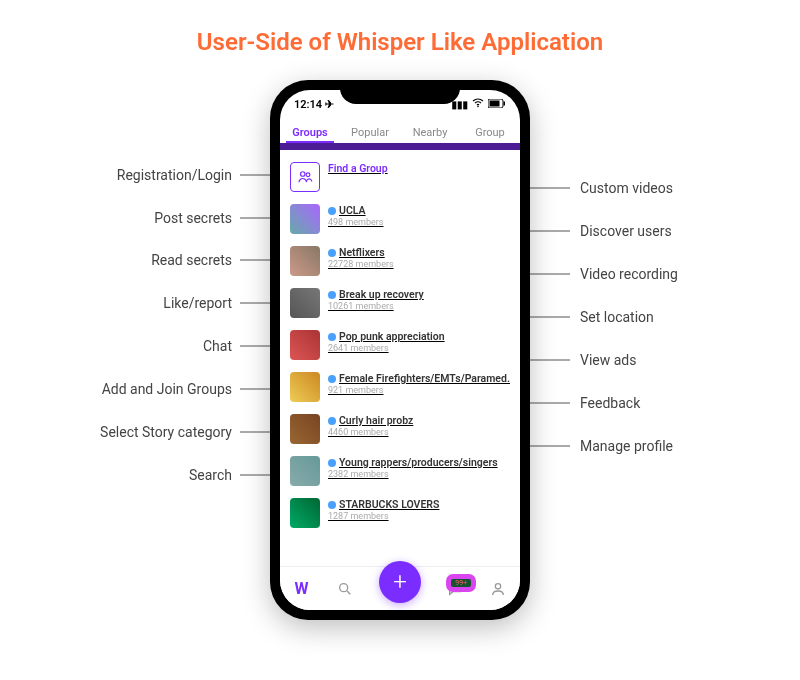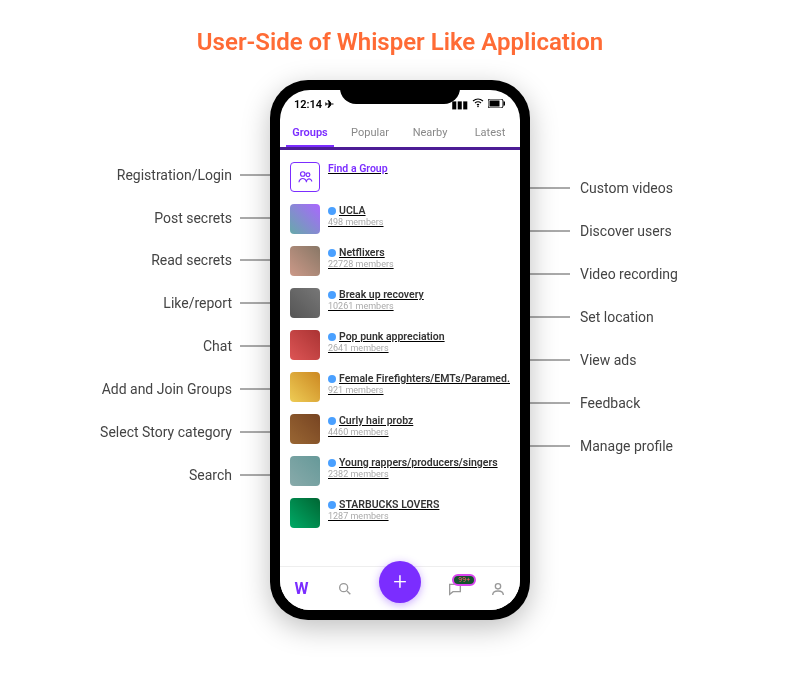--- a/index.html
+++ b/index.html
@@ -53,21 +53,21 @@
     align-items: center;
     justify-content: space-between;
     padding: 0 14px;
     font-size: 11px;
     font-weight: 600;
   }
   .sb-right { display: flex; gap: 4px; align-items: center; font-size: 10px; }
   .tabs {
     display: flex;
     height: 32px;
-    border-bottom: 3px solid #4c1d95;
+    border-bottom: 7px solid #4c1d95;
   }
   .tab {
     flex: 1; text-align: center;
     font-size: 11px; color: #888;
     line-height: 30px;
     position: relative;
   }
   .tab.active { color: #7b2dff; font-weight: 600; }
   .tab.active::after {
     content: ""; position: absolute;
@@ -111,21 +111,21 @@
     color: #fff; font-size: 24px; font-weight: 300;
     display: flex; align-items: center; justify-content: center;
     margin-top: -14px;
     box-shadow: 0 2px 8px rgba(123,45,255,0.4);
   }
   .badge {
     position: relative;
   }
   .badge-pill {
     position: absolute; top: -6px; right: -12px;
-    background: #14532d; border: 2px solid #d946ef;
+    background: #14532d; border: 5px solid #d946ef;
     color: #ff5a6e; font-size: 7px; padding: 0 4px;
     border-radius: 7px;
   }
   
   .callouts { position: absolute; top: 0; left: 0; width: 100%; height: 100%; pointer-events: none; }
   .callout {
     position: absolute;
     font-size: 14px; color: #444;
     display: flex; align-items: center;
     white-space: nowrap;
@@ -260,21 +260,21 @@
               <rect x="1.5" y="1.5" width="10" height="6" fill="#000"></rect>
               <rect x="15.5" y="2.5" width="1.5" height="4" fill="#000"></rect>
             </svg>
         </span>
       </span>
     </div>
     <div class="tabs">
       <div class="tab active">Groups</div>
       <div class="tab">Popular</div>
       <div class="tab">Nearby</div>
-      <div class="tab">Latest</div>
+      <div class="tab">Group</div>
     </div>
     <div class="list">
       <div class="row">
         <div class="thumb purple">
           <svg width="18" height="18" viewBox="0 0 24 24" fill="none" stroke-width="1.6">
               <circle cx="9" cy="8" r="3"></circle>
               <circle cx="16" cy="9" r="2.5"></circle>
               <path d="M4 19c0-3 3-5 5-5s5 2 5 5"></path>
               <path d="M14 18c0-2 2-3.5 3.5-3.5S21 16 21 18"></path>
             </svg>

